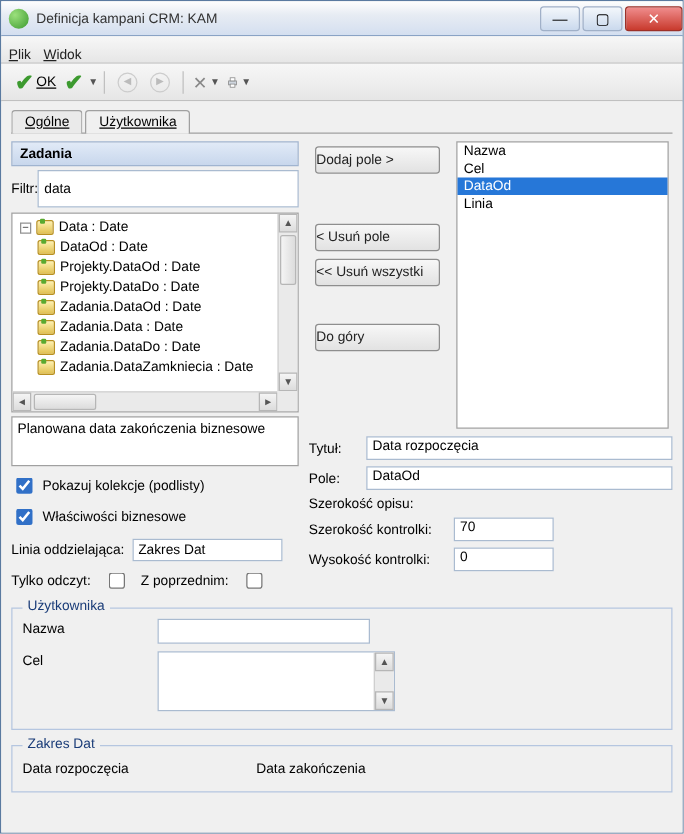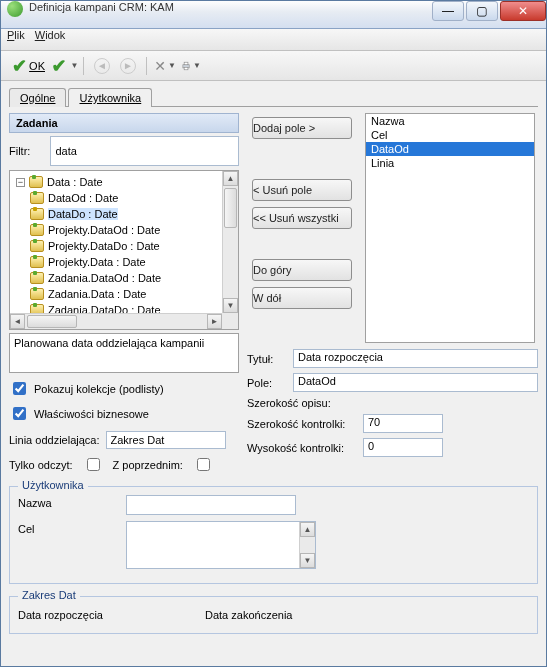--- a/index.html
+++ b/index.html
@@ -1,45 +1,45 @@
 <!DOCTYPE html>
 <html><head>
 <meta charset="utf-8">
 <style>
   * { box-sizing: border-box; font-family: "Segoe UI", Tahoma, sans-serif; font-size: 11px; }
   body { margin: 0; background: #f0f0f0; }
   .window { width: 547px; height: 667px; background: #f0f0f0; border: 1px solid #5a7aa0; display: flex; flex-direction: column; }
-  .titlebar { height: 28px; background: linear-gradient(180deg,#fefefe,#e7ecf3 40%,#d4dff0); display: flex; padding: 0 0 0 6px; border-bottom: 1px solid #8aa3c5; }
+  .titlebar { height: 28px; background: linear-gradient(180deg,#fefefe,#e7ecf3 40%,#d4dff0); display: flex; align-items: center; padding: 0 0 0 6px; border-bottom: 1px solid #8aa3c5; }
   .titlebar-icon { width: 16px; height: 16px; background: radial-gradient(circle at 5px 5px,#9be07c,#3c9a2f); border-radius: 50%; }
   .titlebar-text { margin-left: 6px; color: #333; flex: 1; }
   .winbtns { display: flex; }
   .winbtn { width: 32px; height: 20px; margin-left: 2px; border: 1px solid #a0b0c8; border-radius: 3px; display: flex; align-items: center; justify-content: center; font-size: 12px; line-height: 1; }
   .winbtn.min, .winbtn.max { background: linear-gradient(#f3f7fb,#cad9ed); }
   .winbtn.close { background: linear-gradient(#f08d8d,#c83a2d); border-color:#9c3028; color:#fff; width:46px; }
-  .menubar { height: 22px; background: linear-gradient(#f7f7f7,#e6e6e6); border-bottom: 1px solid #c0c0c0; display: flex; align-items: flex-start; padding-left: 6px; gap: 10px; }
+  .menubar { height: 22px; background: linear-gradient(#f7f7f7,#e6e6e6); border-bottom: 1px solid #c0c0c0; display: flex; align-items: flex-end; padding-left: 6px; gap: 10px; }
   .menubar span { color: #222; }
   .menubar span u { text-decoration: underline; }
   .toolbar { height: 30px; background: linear-gradient(#f7f7f7,#e6e6e6); border-bottom: 1px solid #c0c0c0; display: flex; align-items: center; padding-left: 6px; gap: 4px; }
   .tbtn { width: 22px; height: 22px; border: 1px solid transparent; display: flex; align-items: center; justify-content: center; border-radius: 3px; }
   .sep { width: 1px; height: 18px; background: #c0c0c0; margin: 0 3px; }
   .okgroup { display: flex; align-items: center; gap: 2px; }
   .okgroup .chk { color:#3c9a2f; font-size:18px; font-weight:bold; }
   .okgroup .lbl { text-decoration: underline; }
   .arrow { font-size:8px; color:#555; margin-left:2px; }
   .circle { width:16px; height:16px; border-radius:50%; border:1px solid #ccc; display:flex; align-items:center; justify-content:center; color:#bbb; font-size:10px; }
   .tools { color:#888; font-size:14px; }
   .content { flex:1; padding: 4px 8px 8px 8px; position:relative; background:#f0f0f0; overflow:hidden; }
   .tabstrip { display:flex; border-bottom:1px solid #a0a0a0; height:22px; align-items:flex-end; }
   .tab { padding:3px 10px; border:1px solid #a0a0a0; border-bottom:none; background:#eaeaea; margin-right:2px; border-radius:3px 3px 0 0; position:relative; top:1px;text-decoration:underline; }
   .tab.active { background:#f0f0f0; }
   .panearea { display:flex; gap:8px; margin-top:6px; }
   .leftcol { width:230px; }
   .rightcol { flex:1; }
   .sectionhead { background: linear-gradient(#e1eaf7,#c8d7ec); font-weight:bold; padding:3px 6px; border:1px solid #a0b4d0; }
-  .filterrow { display:flex; align-items:center; margin-top:3px; gap:20px; }
+  .filterrow { display:flex; align-items:center; margin-top:3px; gap:0; }
   .filterrow input { flex:1; border:1px solid #aabbd0; height:30px; padding:1px 4px; }
   .tree { border:1px solid #a0a0a0; background:#fff; height:160px; margin-top:4px; overflow:hidden; position:relative; }
   .tree-inner { padding:3px 2px; }
   .tnode { display:flex; align-items:center; gap:4px; height:16px; padding-left:18px; white-space:nowrap; }
   .tnode.first { padding-left:4px; }
   .expander { width:9px; height:9px; border:1px solid #919191; background:#fff; display:flex; align-items:center; justify-content:center; font-size:9px; line-height:1; color:#333; }
   .ticon { width:14px; height:12px; background:linear-gradient(#fff1b0,#e0c050); border:1px solid #b89020; border-radius:2px; position:relative; }
   .ticon::after { content:""; position:absolute; left:2px; top:-2px; width:4px; height:4px; background:#5aa92f; border-radius:1px; }
   .ticon.alt::after { background:#c7a000; }
   .tnode span.label { color:#000; }
@@ -147,35 +147,27 @@
           <div class="tree-inner" id="tree-inner">
               <div class="tnode first">
                 <div class="expander">−</div>
                 <div class="ticon"></div>
                 <span class="label">Data : Date</span>
               </div>
               <div class="tnode">
                 <div class="ticon"></div>
                 <span class="label">DataOd : Date</span>
               </div>
-              <div class="tnode sel">
-                <div class="ticon alt"></div>
-                <span class="label">DataDo : Date</span>
-              </div>
               <div class="tnode">
                 <div class="ticon"></div>
                 <span class="label">Projekty.DataOd : Date</span>
               </div>
               <div class="tnode">
                 <div class="ticon"></div>
                 <span class="label">Projekty.DataDo : Date</span>
-              </div>
-              <div class="tnode">
-                <div class="ticon"></div>
-                <span class="label">Projekty.Data : Date</span>
               </div>
               <div class="tnode">
                 <div class="ticon"></div>
                 <span class="label">Zadania.DataOd : Date</span>
               </div>
               <div class="tnode">
                 <div class="ticon"></div>
                 <span class="label">Zadania.Data : Date</span>
               </div>
               <div class="tnode">
@@ -196,21 +188,21 @@
           </div>
           <div class="tree-hsb">
             <div class="sb-btn">◄</div>
             <div class="sb-track-h">
                 <div class="sb-thumb-h"></div>
               </div>
             <div class="sb-btn">►</div>
           </div>
           <div class="sb-corner"></div>
         </div>
-        <div class="descbox">Planowana data oddzielająca kampanii</div>
+        <div class="descbox">Planowana data zakończenia biznesowe</div>
         <div class="checkrow">
           <input type="checkbox" checked="" style="">
           <span>Pokazuj kolekcje (podlisty)</span>
         </div>
         <div class="checkrow">
           <input type="checkbox" checked="" style="">
           <span>Właściwości biznesowe</span>
         </div>
         <div class="labelrow">
           <span>Linia oddzielająca:</span>
@@ -226,21 +218,20 @@
 
       <div class="rightcol">
         <div style="display:flex; gap:8px;">
           <div class="btncol">
             <div class="btn">Dodaj pole &gt;</div>
             <div style="height:28px"></div>
             <div class="btn">&lt; Usuń pole</div>
             <div class="btn">&lt;&lt; Usuń wszystki</div>
             <div style="height:18px"></div>
             <div class="btn">Do góry</div>
-            <div class="btn">W dół</div>
           </div>
           <div class="listbox" id="listbox">
               <div class="listitem">Nazwa</div>
               <div class="listitem">Cel</div>
               <div class="listitem sel">DataOd</div>
               <div class="listitem">Linia</div>
             </div>
         </div>
 
         <div class="rightlower">

